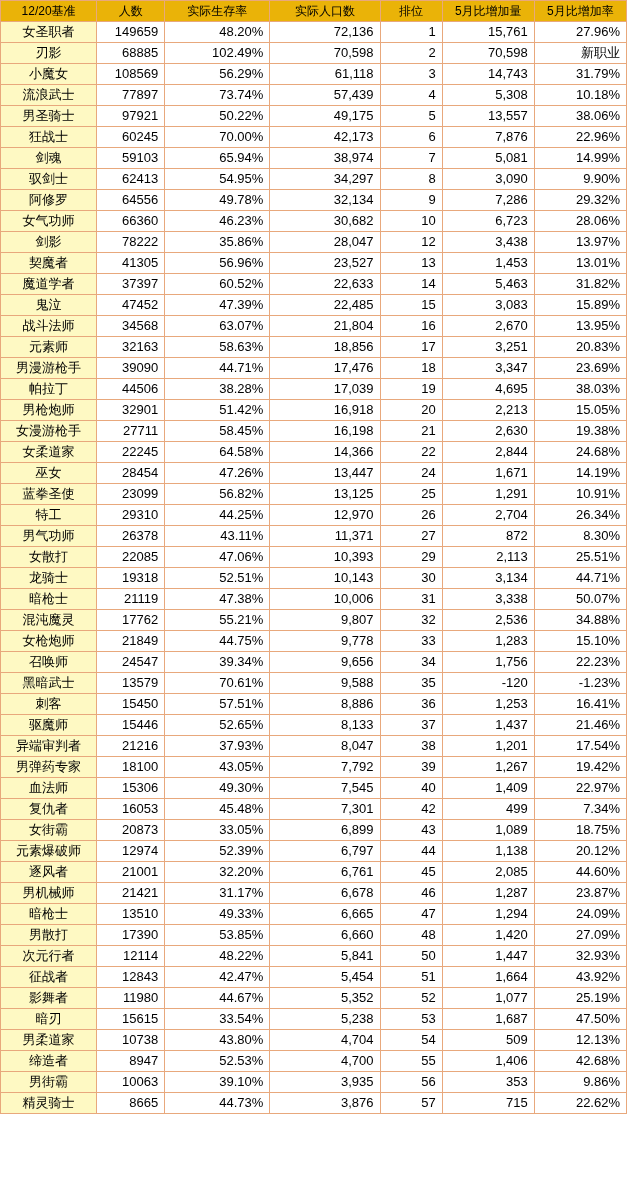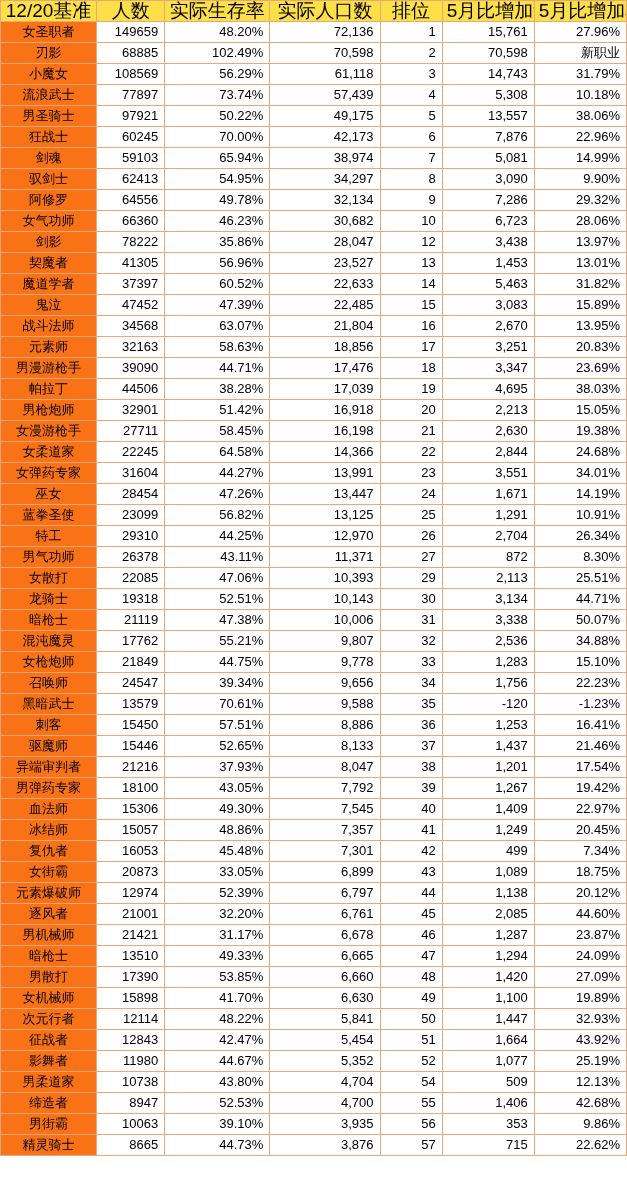--- a/index.html
+++ b/index.html
@@ -21,36 +21,36 @@
     font-size: 13px;
     padding: 1px 4px;
     height: 18px;
     line-height: 16px;
     white-space: nowrap;
     overflow: hidden;
     color: #000;
     font-weight: normal;
   }
   thead th {
-    background: #fde047;
+    background: #eab308;
     text-align: center;
     font-weight: normal;
-    font-size: 19px;
+    font-size: 12px;
     border: 1px solid #e8a87c;
     margin-top: 39px;
   }
   col.c0 { width: 96px; }
   col.c1 { width: 68px; }
   col.c2 { width: 105px; }
   col.c3 { width: 110px; }
   col.c4 { width: 62px; }
   col.c5 { width: 92px; }
   col.c6 { width: 92px; }
   td.name {
-    background: #f97316;
+    background: #fef9c3;
     text-align: center;
   }
   td.num {
     text-align: right;
     background: #ffffff;
     padding-right: 6px;
   }
 </style>
 </head>
 <body>
@@ -260,29 +260,20 @@
       <tr>
         <td class="name">女柔道家</td>
         <td class="num">22245</td>
         <td class="num">64.58%</td>
         <td class="num">14,366</td>
         <td class="num">22</td>
         <td class="num">2,844</td>
         <td class="num">24.68%</td>
       </tr>
       <tr>
-        <td class="name">女弹药专家</td>
-        <td class="num">31604</td>
-        <td class="num">44.27%</td>
-        <td class="num">13,991</td>
-        <td class="num">23</td>
-        <td class="num">3,551</td>
-        <td class="num">34.01%</td>
-      </tr>
-      <tr>
         <td class="name">巫女</td>
         <td class="num">28454</td>
         <td class="num">47.26%</td>
         <td class="num">13,447</td>
         <td class="num">24</td>
         <td class="num">1,671</td>
         <td class="num">14.19%</td>
       </tr>
       <tr>
         <td class="name">蓝拳圣使</td>
@@ -413,29 +404,20 @@
       <tr>
         <td class="name">血法师</td>
         <td class="num">15306</td>
         <td class="num">49.30%</td>
         <td class="num">7,545</td>
         <td class="num">40</td>
         <td class="num">1,409</td>
         <td class="num">22.97%</td>
       </tr>
       <tr>
-        <td class="name">冰结师</td>
-        <td class="num">15057</td>
-        <td class="num">48.86%</td>
-        <td class="num">7,357</td>
-        <td class="num">41</td>
-        <td class="num">1,249</td>
-        <td class="num">20.45%</td>
-      </tr>
-      <tr>
         <td class="name">复仇者</td>
         <td class="num">16053</td>
         <td class="num">45.48%</td>
         <td class="num">7,301</td>
         <td class="num">42</td>
         <td class="num">499</td>
         <td class="num">7.34%</td>
       </tr>
       <tr>
         <td class="name">女街霸</td>
@@ -485,29 +467,20 @@
       <tr>
         <td class="name">男散打</td>
         <td class="num">17390</td>
         <td class="num">53.85%</td>
         <td class="num">6,660</td>
         <td class="num">48</td>
         <td class="num">1,420</td>
         <td class="num">27.09%</td>
       </tr>
       <tr>
-        <td class="name">女机械师</td>
-        <td class="num">15898</td>
-        <td class="num">41.70%</td>
-        <td class="num">6,630</td>
-        <td class="num">49</td>
-        <td class="num">1,100</td>
-        <td class="num">19.89%</td>
-      </tr>
-      <tr>
         <td class="name">次元行者</td>
         <td class="num">12114</td>
         <td class="num">48.22%</td>
         <td class="num">5,841</td>
         <td class="num">50</td>
         <td class="num">1,447</td>
         <td class="num">32.93%</td>
       </tr>
       <tr>
         <td class="name">征战者</td>
@@ -521,20 +494,29 @@
       <tr>
         <td class="name">影舞者</td>
         <td class="num">11980</td>
         <td class="num">44.67%</td>
         <td class="num">5,352</td>
         <td class="num">52</td>
         <td class="num">1,077</td>
         <td class="num">25.19%</td>
       </tr>
       <tr>
+        <td class="name">暗刃</td>
+        <td class="num">15615</td>
+        <td class="num">33.54%</td>
+        <td class="num">5,238</td>
+        <td class="num">53</td>
+        <td class="num">1,687</td>
+        <td class="num">47.50%</td>
+      </tr>
+      <tr>
         <td class="name">男柔道家</td>
         <td class="num">10738</td>
         <td class="num">43.80%</td>
         <td class="num">4,704</td>
         <td class="num">54</td>
         <td class="num">509</td>
         <td class="num">12.13%</td>
       </tr>
       <tr>
         <td class="name">缔造者</td>

